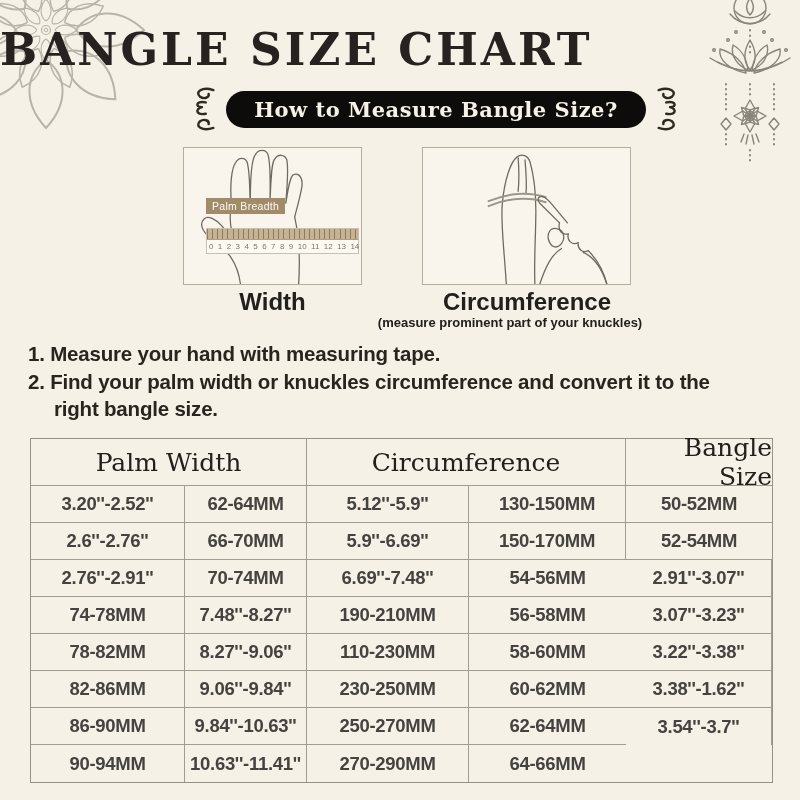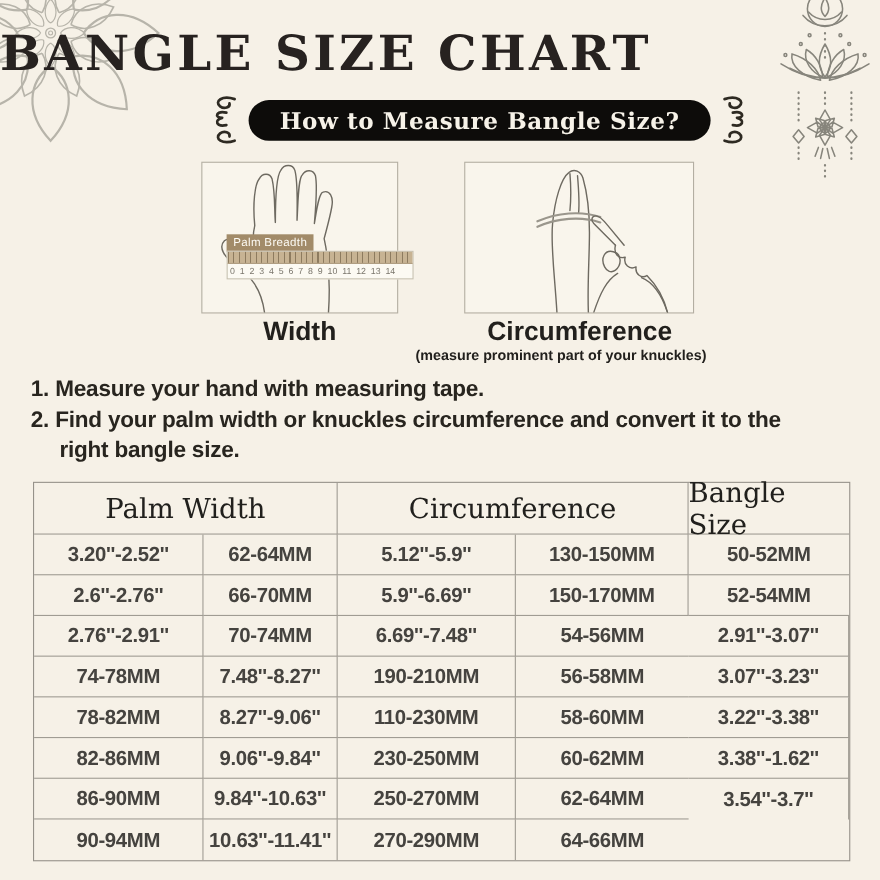--- a/index.html
+++ b/index.html
@@ -17,43 +17,43 @@
          letter-spacing:3px;color:#272220;}
   .pill-row{position:absolute;left:0;top:84px;width:100%;display:flex;justify-content:center;
             align-items:center;gap:7px;margin-left:36px;}
   .pill{background:#0d0c0a;color:#f6f2e8;border-radius:19px;padding:6px 28px;
         font-family:"DejaVu Serif","Liberation Serif",serif;font-size:21px;font-weight:700;letter-spacing:.5px;}
 
   
   .fig-box{position:absolute;top:147px;height:138px;background:#f9f5ec;border:1px solid #b3aea2;box-sizing:border-box;}
   #box-width{left:183px;width:179px;}
   #box-circ{left:422px;width:209px;}
-  .ruler-tag{position:absolute;left:22px;top:65px;background:#a28b69;color:#fdfbf4;
+  .ruler-tag{position:absolute;left:22px;top:50px;background:#a28b69;color:#fdfbf4;
              font-size:10.5px;padding:2px 6px;letter-spacing:.3px;}
-  .ruler{position:absolute;left:22px;top:80px;width:170px;height:26px;background:#fcfaf3;
+  .ruler{position:absolute;left:22px;top:80px;width:153px;height:26px;background:#fcfaf3;
          border:1px solid #c7c0af;box-sizing:border-box;}
   .ruler-ticks{height:10px;background:#c7b393 repeating-linear-gradient(90deg,#8d7b5f 0 1px,rgba(0,0,0,0) 1px 5.1px);
                border-bottom:1px solid #b09e82;}
   .ruler-numbers{font-size:8px;color:#7a766c;padding-left:2px;word-spacing:2.2px;line-height:13px;white-space:nowrap;}
 
   .fig-label{position:absolute;top:288px;text-align:center;font-weight:700;font-size:24px;color:#22201d;}
   #label-width{left:183px;width:179px;}
   #label-circ{left:372px;width:310px;}
   .fig-caption{position:absolute;top:315px;left:320px;width:380px;text-align:center;
                font-weight:700;font-size:13px;color:#22201d;}
 
   
   .instructions{position:absolute;left:28px;top:340px;width:750px;font-size:20.5px;font-weight:700;
                 letter-spacing:-.2px;color:#28251f;line-height:27.5px;}
   .step-cont{padding-left:26px;}
 
   
   .size-table{position:absolute;left:30px;top:438px;width:741px;display:grid;
               grid-template-columns:154px 122px 162px 157px 146px;
-              border:1px solid #96928a;background:transparent;}
+              border:1px solid #96928a;background:transparent;text-align:right;}
   .cell{border-right:1px solid #a09c93;border-bottom:1px solid #a09c93;
         display:flex;align-items:center;justify-content:center;box-sizing:border-box;}
   .th{height:47px;grid-column:span 2;font-family:"DejaVu Serif","Liberation Serif",serif;
       font-size:25px;color:#21201d;font-weight:500;}
   .th.single{grid-column:span 1;}
   .td{height:37px;font-size:18.5px;font-weight:700;color:#45433f;letter-spacing:-.3px;}
   .c5{border-right:none;}
   .rb{border-bottom:none;}
 
   .hand-stroke{fill:none;stroke:#6e6a61;stroke-width:1.3;stroke-linecap:round;stroke-linejoin:round;}

